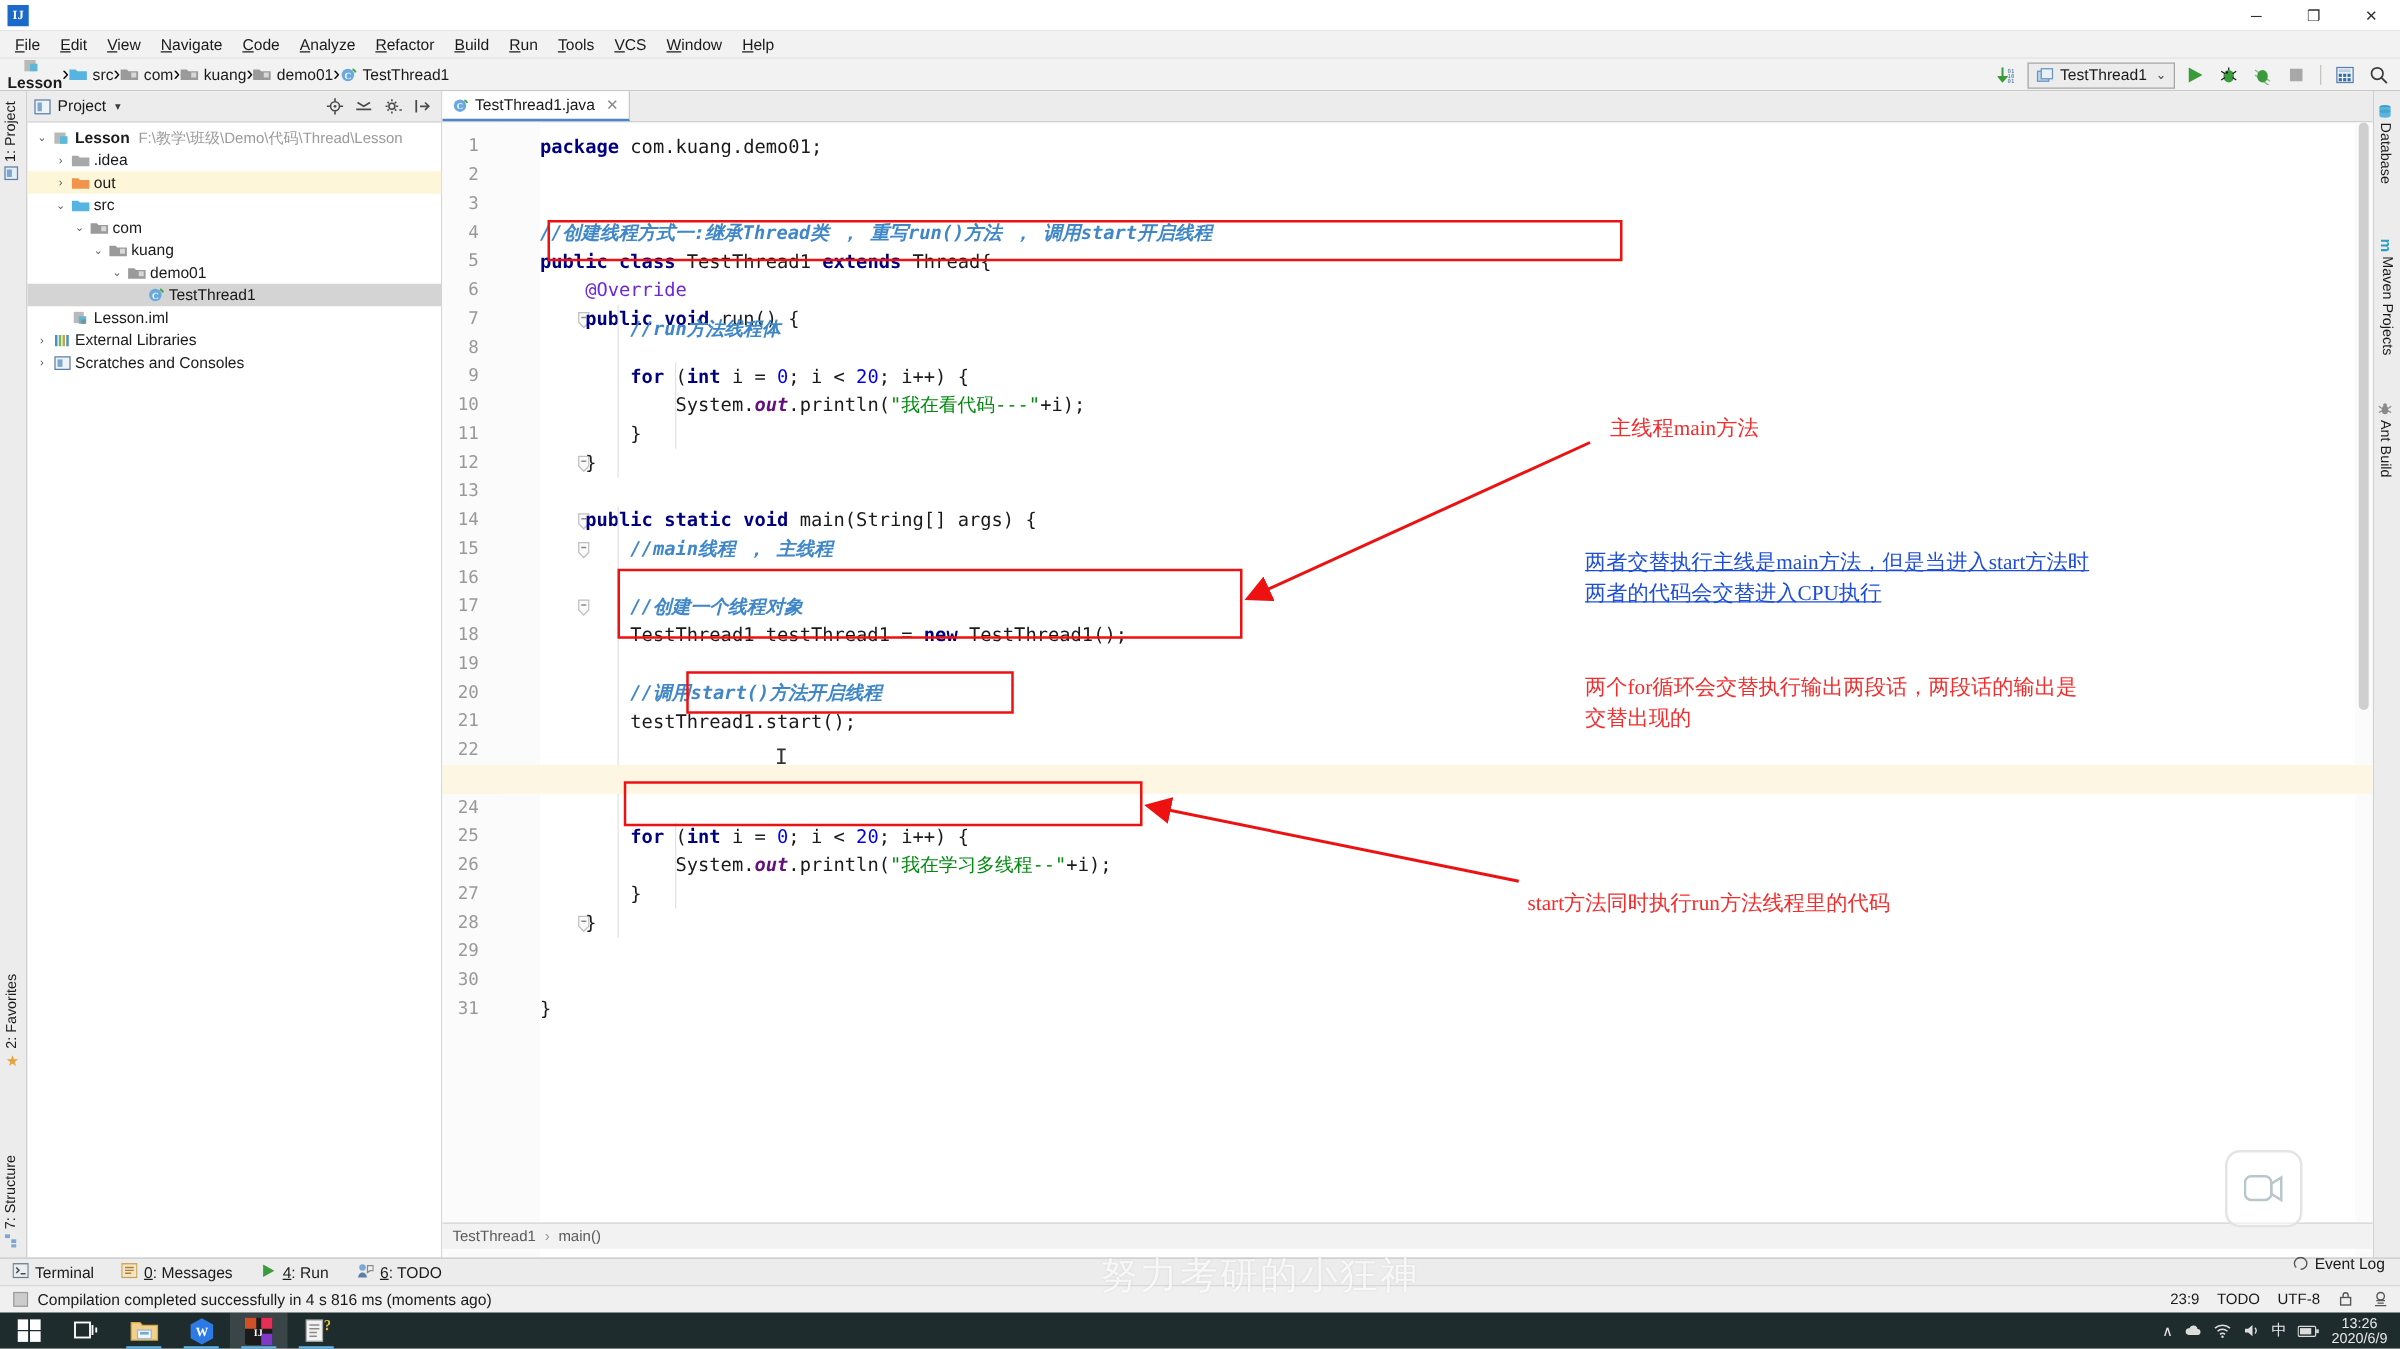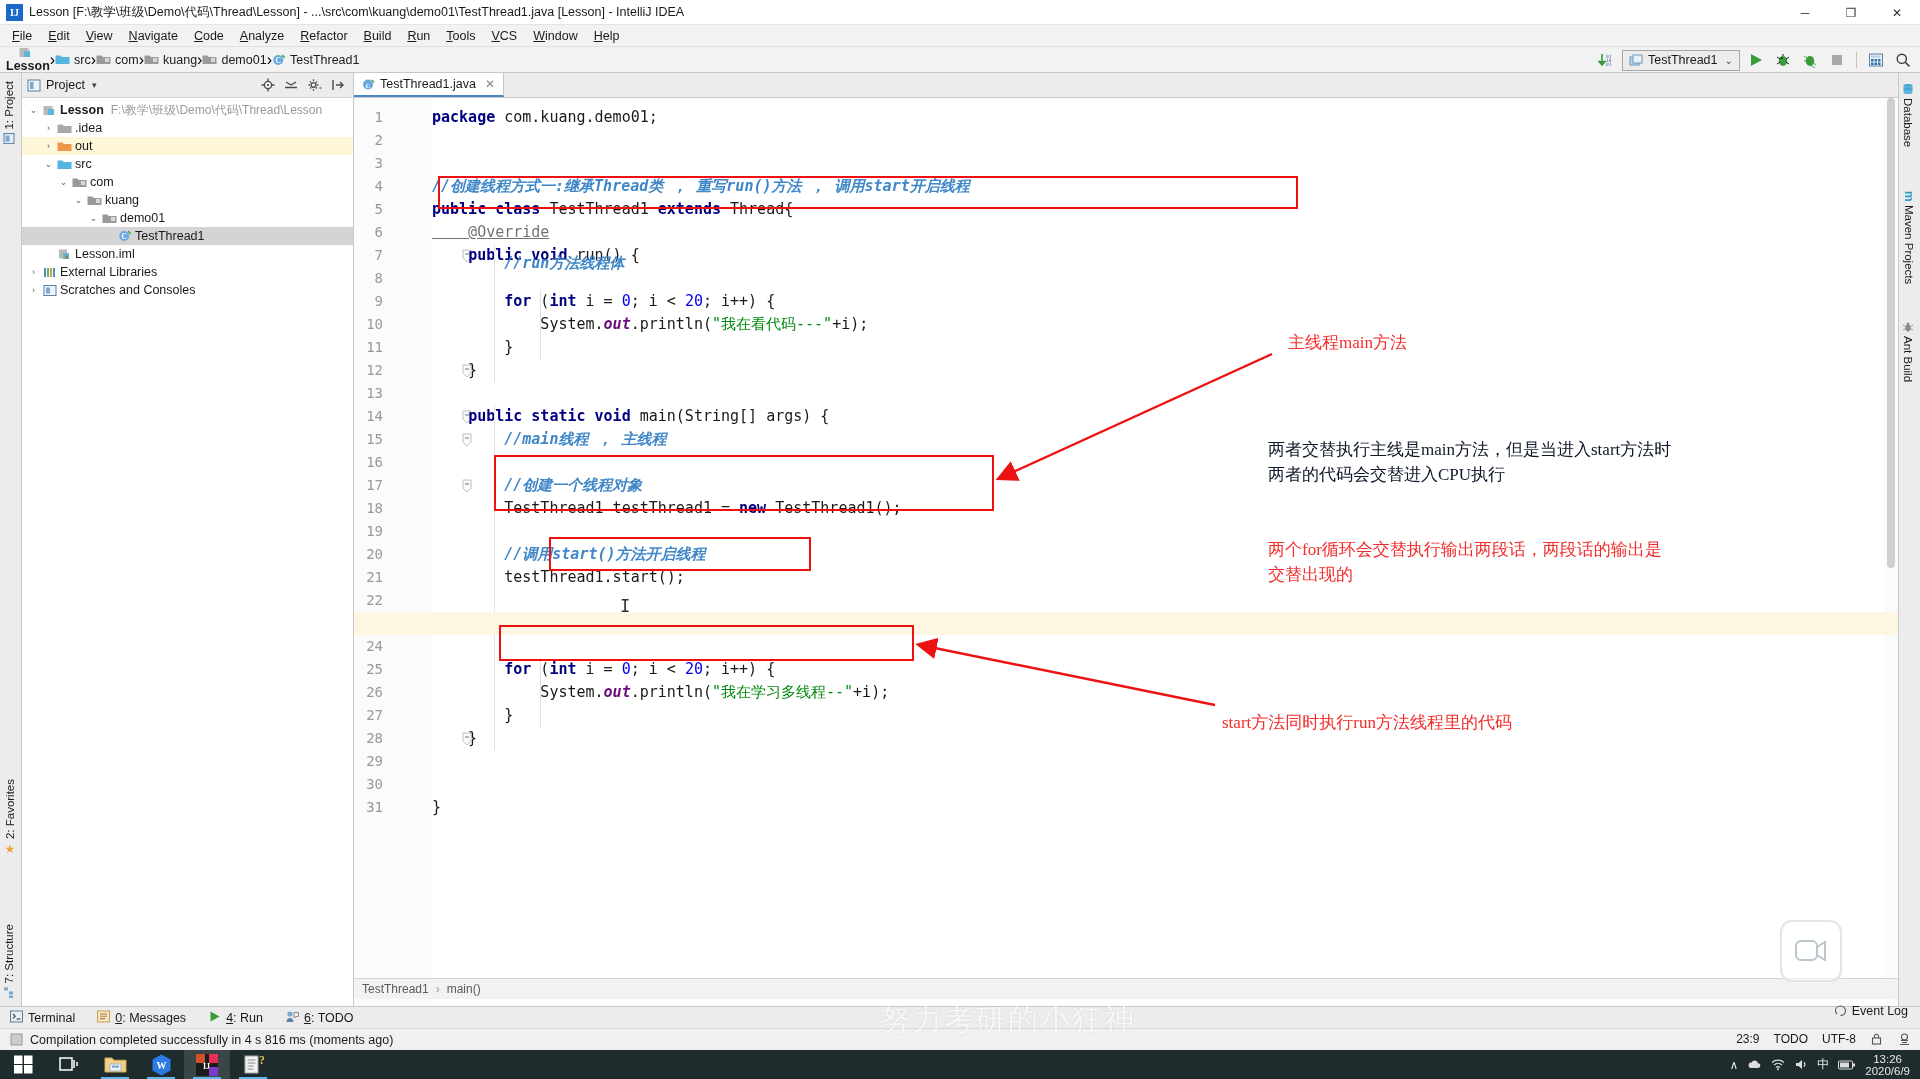--- a/index.html
+++ b/index.html
@@ -165,21 +165,21 @@
     font-family: "DejaVu Sans Mono", monospace; font-size: 15px; color: #1a1a1a;
   }
   .rowhl {
     position: absolute; left: 0; right: 0; height: 23px; background: #fcf6e3;
   }
   .kw { color: #000080; font-weight: bold; }
   .cmt { color: #3f87c8; font-style: italic; font-weight: bold; }
   .str { color: #028a0f; }
   .num { color: #0000ee; }
   .fld { color: #660e7a; font-style: italic; font-weight: bold; }
-  .ann { color: #737373; text-decoration: underline; }
+  .ann { color: #6d28d9; }
   .cls { color: #1a1a1a; }
 
   .indentline { position: absolute; width: 1px; background: #e2e2e2; }
 
   
   #editscroll {
     position: absolute; right: 0; top: 0; width: 14px; height: 100%;
     background: #fbfbfb;
   }
   #editscroll .thumb {
@@ -267,21 +267,20 @@
     display: flex; align-items: center; gap: 9px; padding-right: 10px;
     color: #e8e8e8; font-size: 11.5px;
   }
   .traytxt { line-height: 12px; text-align: center; }
 </style>
 </head>
 <body>
 
 <div id="titlebar">
   <div class="ij-logo">IJ</div>
-  <div class="title-text">Lesson [F:\教学\班级\Demo\代码\Thread\Lesson] - ...\src\com\kuang\demo01\TestThread1.java [Lesson] - IntelliJ IDEA</div>
   <div id="winbtns">
     <div>─</div>
     <div>❐</div>
     <div>✕</div>
   </div>
 </div>
 
 <div id="menubar">
     <div class="mi"><u>F</u>ile</div>
     <div class="mi"><u>E</u>dit</div>
@@ -757,21 +756,21 @@
   <div class="rowhl" style="top: 514px;"></div>
     </div>
 </div>
 
 <div id="anno-layer">
     <div class="redbox" style="left: 438px; top: 176px; width: 860px; height: 33px;"></div>
     <div class="redbox" style="left: 494px; top: 455px; width: 500px; height: 56px;"></div>
     <div class="redbox" style="left: 549px; top: 537px; width: 262px; height: 34px;"></div>
     <div class="redbox" style="left: 499px; top: 625px; width: 415px; height: 36px;"></div>
     <div class="redtext" style="left: 1288px; top: 330px; color: rgb(244, 44, 44);">主线程main方法</div>
-    <div class="redtext" style="left: 1268px; top: 437px; color: #0f172a;">两者交替执行主线是main方法，但是当进入start方法时
+    <div class="redtext" style="left: 1268px; top: 437px; color: #1d4ed8; text-decoration: underline;">两者交替执行主线是main方法，但是当进入start方法时
 两者的代码会交替进入CPU执行</div>
     <div class="redtext" style="left: 1268px; top: 537px; color: rgb(244, 44, 44);">两个for循环会交替执行输出两段话，两段话的输出是
 交替出现的</div>
     <div class="redtext" style="left: 1222px; top: 710px; color: rgb(244, 44, 44);">start方法同时执行run方法线程里的代码</div>
   </div>
 <svg class="anno" id="anno-svg">
   <defs>
     <marker id="ah" markerWidth="9" markerHeight="9" refX="7" refY="4.5" orient="auto">
       <path d="M0,0 L9,4.5 L0,9 z" fill="#ee1111"></path>
     </marker>

